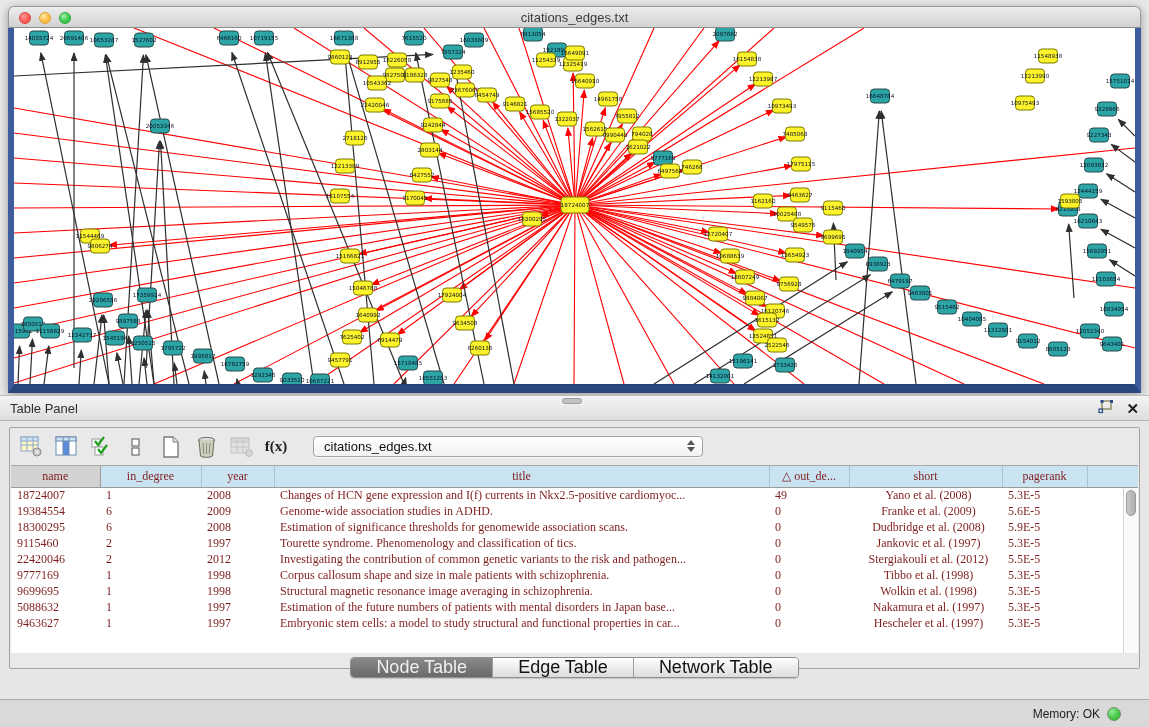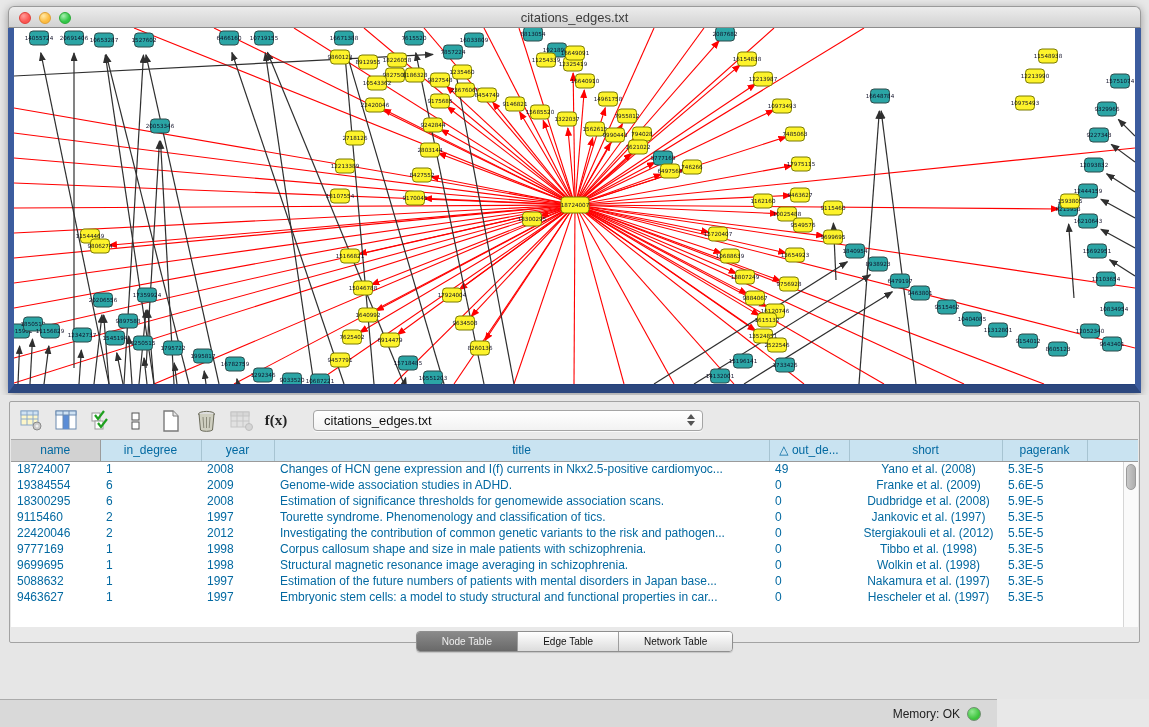--- a/index.html
+++ b/index.html
@@ -39,42 +39,42 @@
   .fx { font-family:"Liberation Serif", serif; font-weight:bold; font-size:15px; color:#222; }
   .combo { margin-left:14px; width:390px; height:21px; background:linear-gradient(#ffffff,#f2f2f2);
     border:1px solid #a4a4a4; border-radius:4px; display:flex; align-items:center; position:relative;
     font-size:13px; color:#111; padding-left:10px; box-shadow:0 1px 0 rgba(255,255,255,.7); }
   .combo .arrows { position:absolute; right:7px; top:3px; display:flex; flex-direction:column; gap:2px; }
   .combo .arrows i { width:0; height:0; border-left:4px solid transparent; border-right:4px solid transparent; }
   .combo .arrows .up { border-bottom:5px solid #555; }
   .combo .arrows .dn { border-top:5px solid #555; }
 
   .table-wrap { position:relative; height:188px; margin:0 1px; background:#fff; border-top:1px solid #a8a8a8; overflow:hidden; }
-  table.grid { border-collapse:collapse; table-layout:fixed; width:1131px; font-size:12px; color:#0369a1; }
+  table.grid { border-collapse:collapse; table-layout:fixed; width:1131px; font-size:12px; color:#7f1d1d;font-family:Liberation Serif, serif; }
   table.grid th { height:21px; font-weight:normal; font-size:12px; text-align:center;
     background:#c9e3f1; border-right:1px solid #a7c4d2; border-bottom:1px solid #9b9b9b; overflow:hidden; white-space:nowrap; }
   table.grid th.first { background:#d2d2d2; border-right:1px solid #9b9b9b; }
   table.grid td { height:16px; padding:0 0 0 6px; white-space:nowrap; overflow:hidden; }
   td.c0 { padding-left:6px; } td.c1 { padding-left:13px; } td.c2 { padding-left:13px; }
   td.c3 { padding-left:6px;margin-top:18px; } td.c4 { padding-left:4px;margin-left:44px; }
   td.c5 { text-align:center; padding-left:0; } td.c6 { padding-left:16px; }
   .vscroll { position:absolute; right:0; top:22px; bottom:0; width:15px; background:#fafafa; border-left:1px solid #d6d6d6; }
   .vthumb { position:absolute; left:2px; top:2px; width:10px; height:26px; background:linear-gradient(90deg,#c9c9c9,#aeaeae); border:1px solid #9a9a9a; border-radius:6px; }
 
   .tabs-row { height:30px; display:flex; align-items:flex-start; justify-content:center; padding-top:4px; }
   .seg { display:flex; border:1px solid #8f8f8f; border-radius:4px; overflow:hidden; height:21px;
     box-shadow:0 1px 1px rgba(0,0,0,.15); }
-  .seg .tab { font-size:10px; display:flex; align-items:center; justify-content:center; padding:0 25px;
+  .seg .tab { font-size:18px; display:flex; align-items:center; justify-content:center; padding:0 25px;
     background:linear-gradient(#ffffff,#dcdcdc); color:#111; border-right:1px solid #9e9e9e; }
   .seg .tab:last-child { border-right:none; }
   .seg .tab.active { background:linear-gradient(#8a8a8a,#696969); color:#efefef; }
 
   
-  .status-bar { position:absolute; left:0; bottom:0; width:997px; height:28px; background:#d9d9d9;
-    border-top:1px solid #ababab; display:flex; align-items:center; justify-content:flex-end; gap:7px; padding-right:16px; }
+  .status-bar { position:absolute; left:0; bottom:0; width:1149px; height:28px; background:#d9d9d9;
+    border-top:1px solid #ababab; display:flex; align-items:center; justify-content:flex-end; gap:7px; padding-right:28px; }
   .status-bar .mem { font-size:12px; color:#222; }
   .mem-dot { width:14px; height:14px; border-radius:50%; border:1px solid #6f8f6f;
     background:radial-gradient(circle at 35% 30%, #90e890, #3cc43c 65%); }
 </style>
 </head>
 <body>
 
 <div class="graph-window">
   <div class="titlebar">
     <div class="lights">
@@ -748,20 +748,35 @@
           <g>
             <rect x="547" y="169" width="28" height="16" rx="3.5" fill="#FDF32B" stroke="#7a7a00" stroke-width="1"></rect>
             <text x="561" y="179" text-anchor="middle" font-size="5.6" fill="#101028" font-family="&quot;DejaVu Sans&quot;, sans-serif">18724007</text>
           </g>
         </g>
     </svg>
   </div>
 </div>
 
 <div class="table-panel">
+  <div class="panel-titlebar">
+    <span class="ptitle">Table Panel</span>
+    <span class="drag-nub"></span>
+    <div class="panel-icons">
+      <span>
+        <svg width="16" height="14" viewBox="0 0 16 14">
+          <rect x="4" y="1" width="9" height="8" fill="none" stroke="#8a8a5a" stroke-width="1.4"></rect>
+          <rect x="2.5" y="0" width="3" height="3" fill="#2a4a8a"></rect>
+          <rect x="12" y="0" width="3" height="3" fill="#2a4a8a"></rect>
+          <rect x="1" y="9" width="3.5" height="3.5" fill="none" stroke="#2a4a8a" stroke-width="1.2"></rect>
+        </svg>
+      </span>
+      <span class="close-x">✕</span>
+    </div>
+  </div>
 
   <div class="panel-body">
     <div class="toolbar">
       <span class="tbtn">
         <svg width="23" height="21" viewBox="0 0 23 21">
           <rect x="1" y="1" width="17" height="14" fill="#fdf6c9" stroke="#8aa8c8"></rect>
           <rect x="1" y="1" width="17" height="4" fill="#cfe2f3" stroke="#8aa8c8"></rect>
           <line x1="7" y1="1" x2="7" y2="15" stroke="#8aa8c8"></line>
             <line x1="13" y1="1" x2="13" y2="15" stroke="#8aa8c8"></line>
           <line x1="1" y1="9" x2="18" y2="9" stroke="#8aa8c8"></line>

